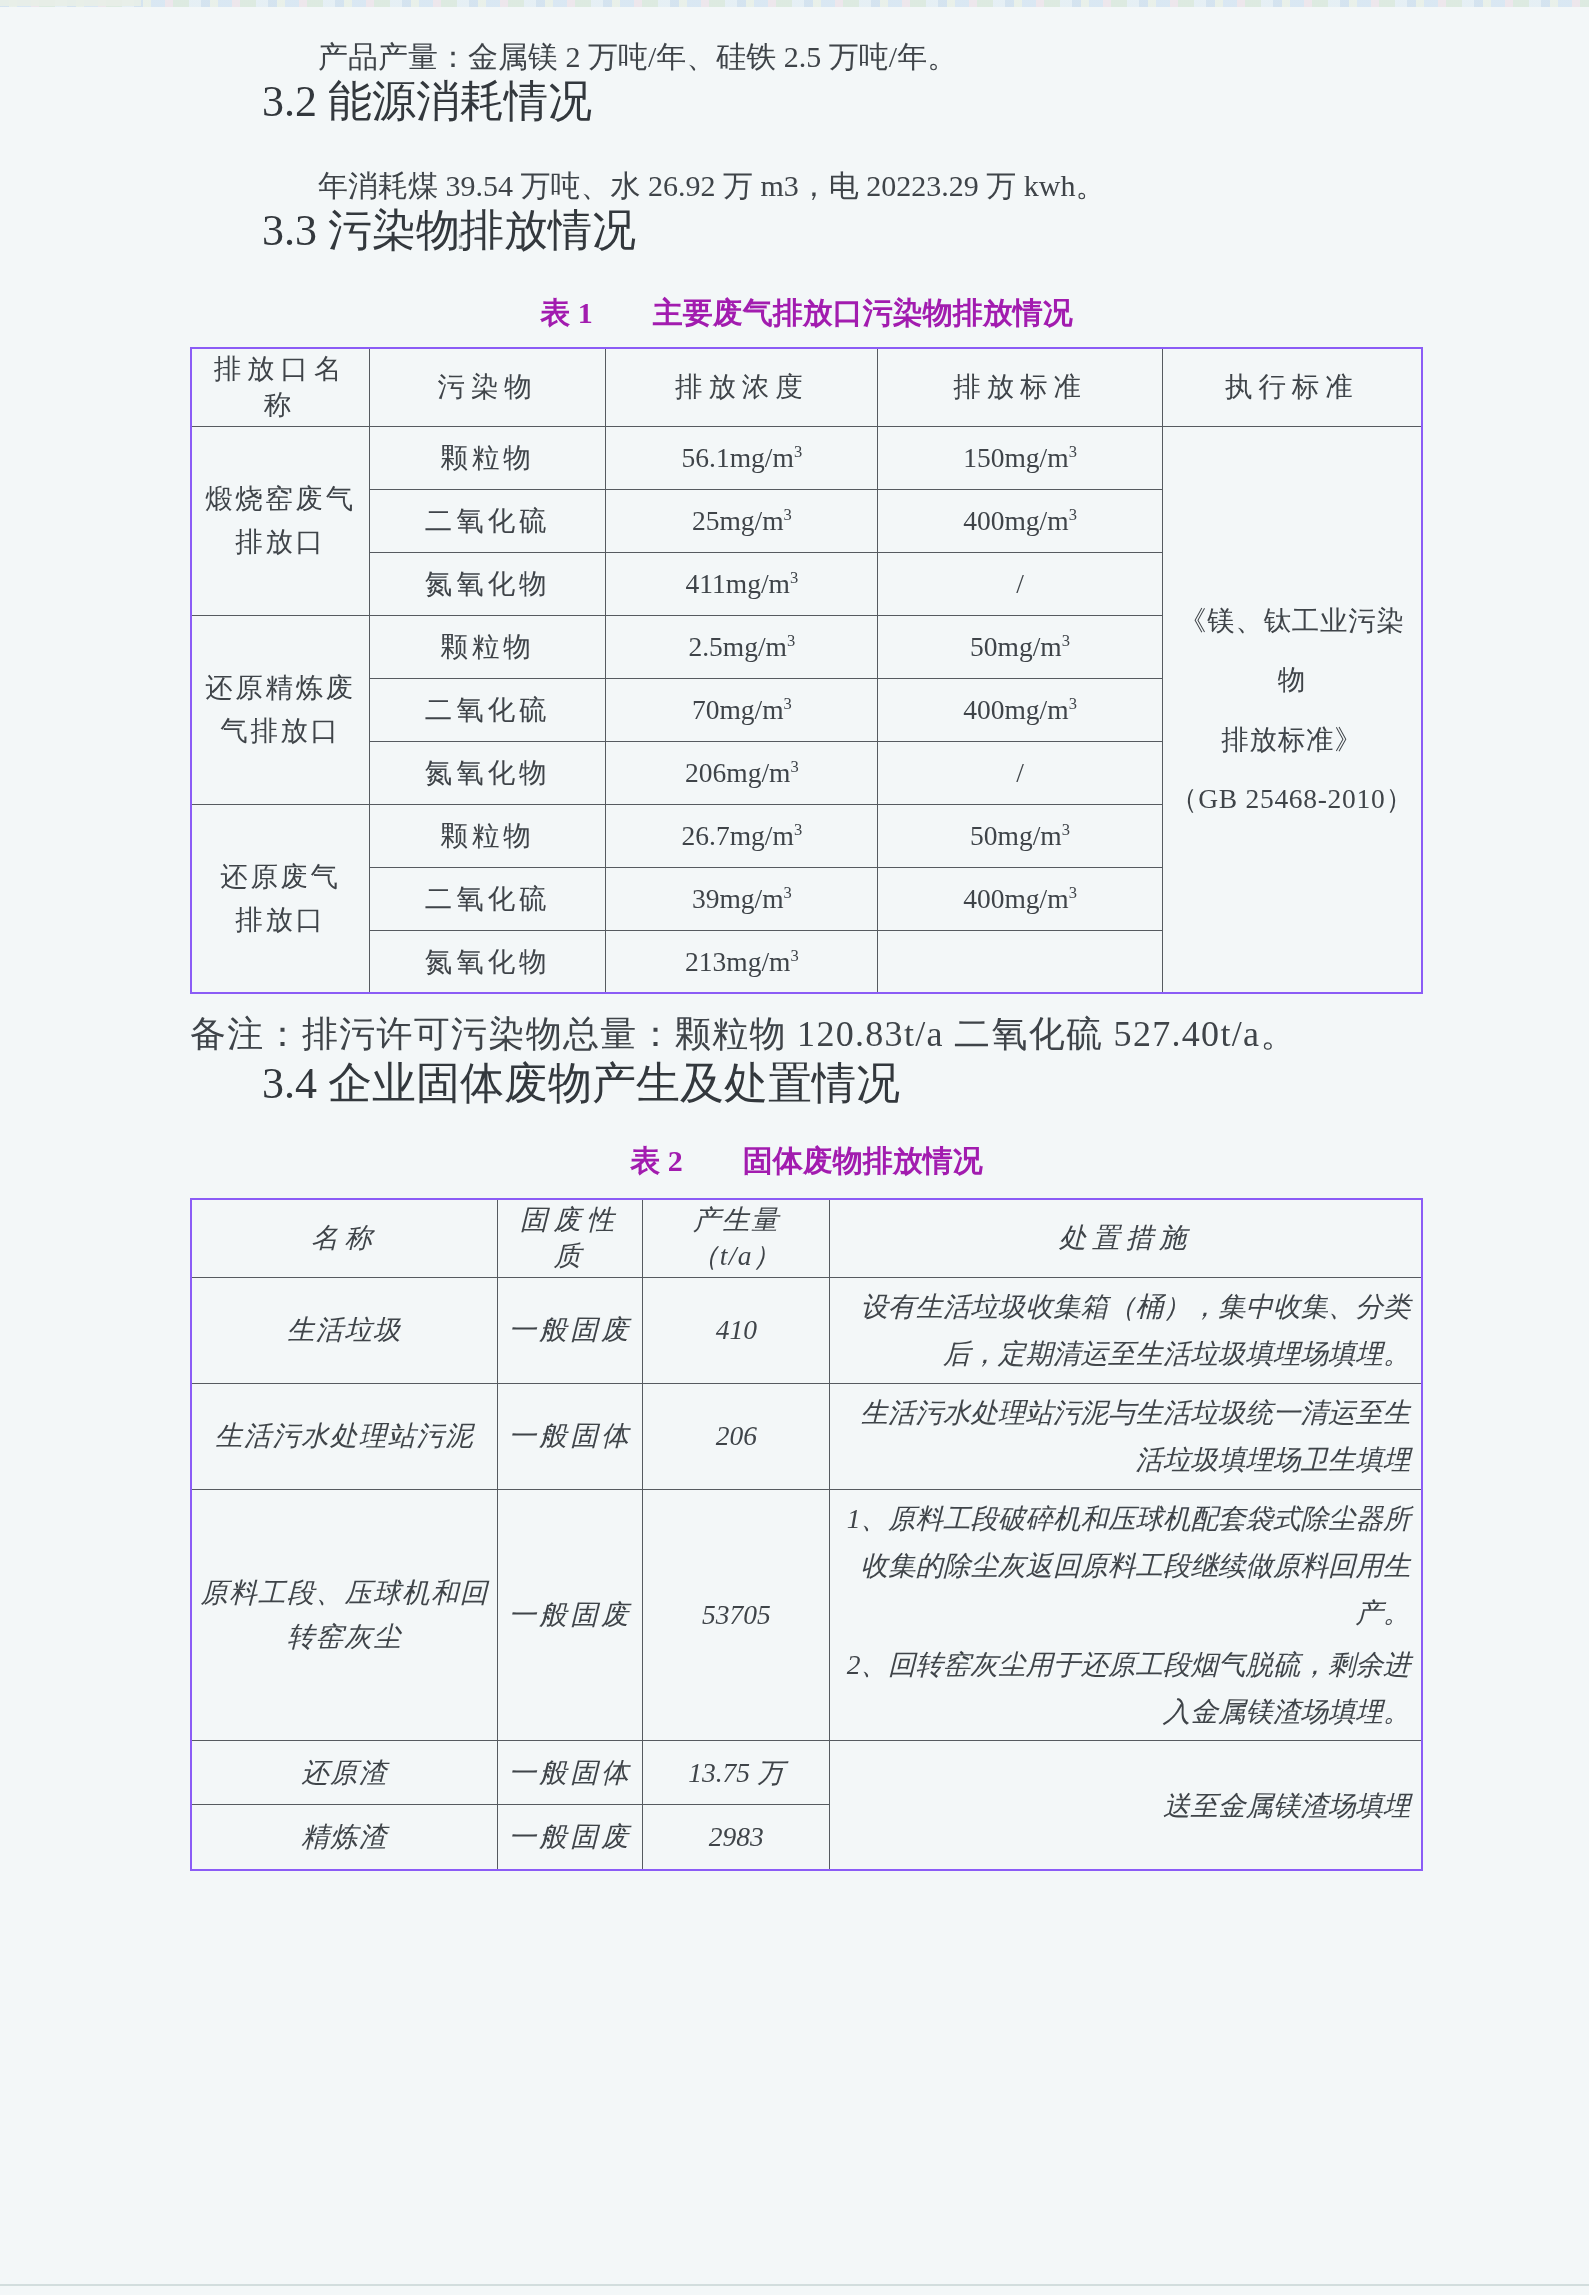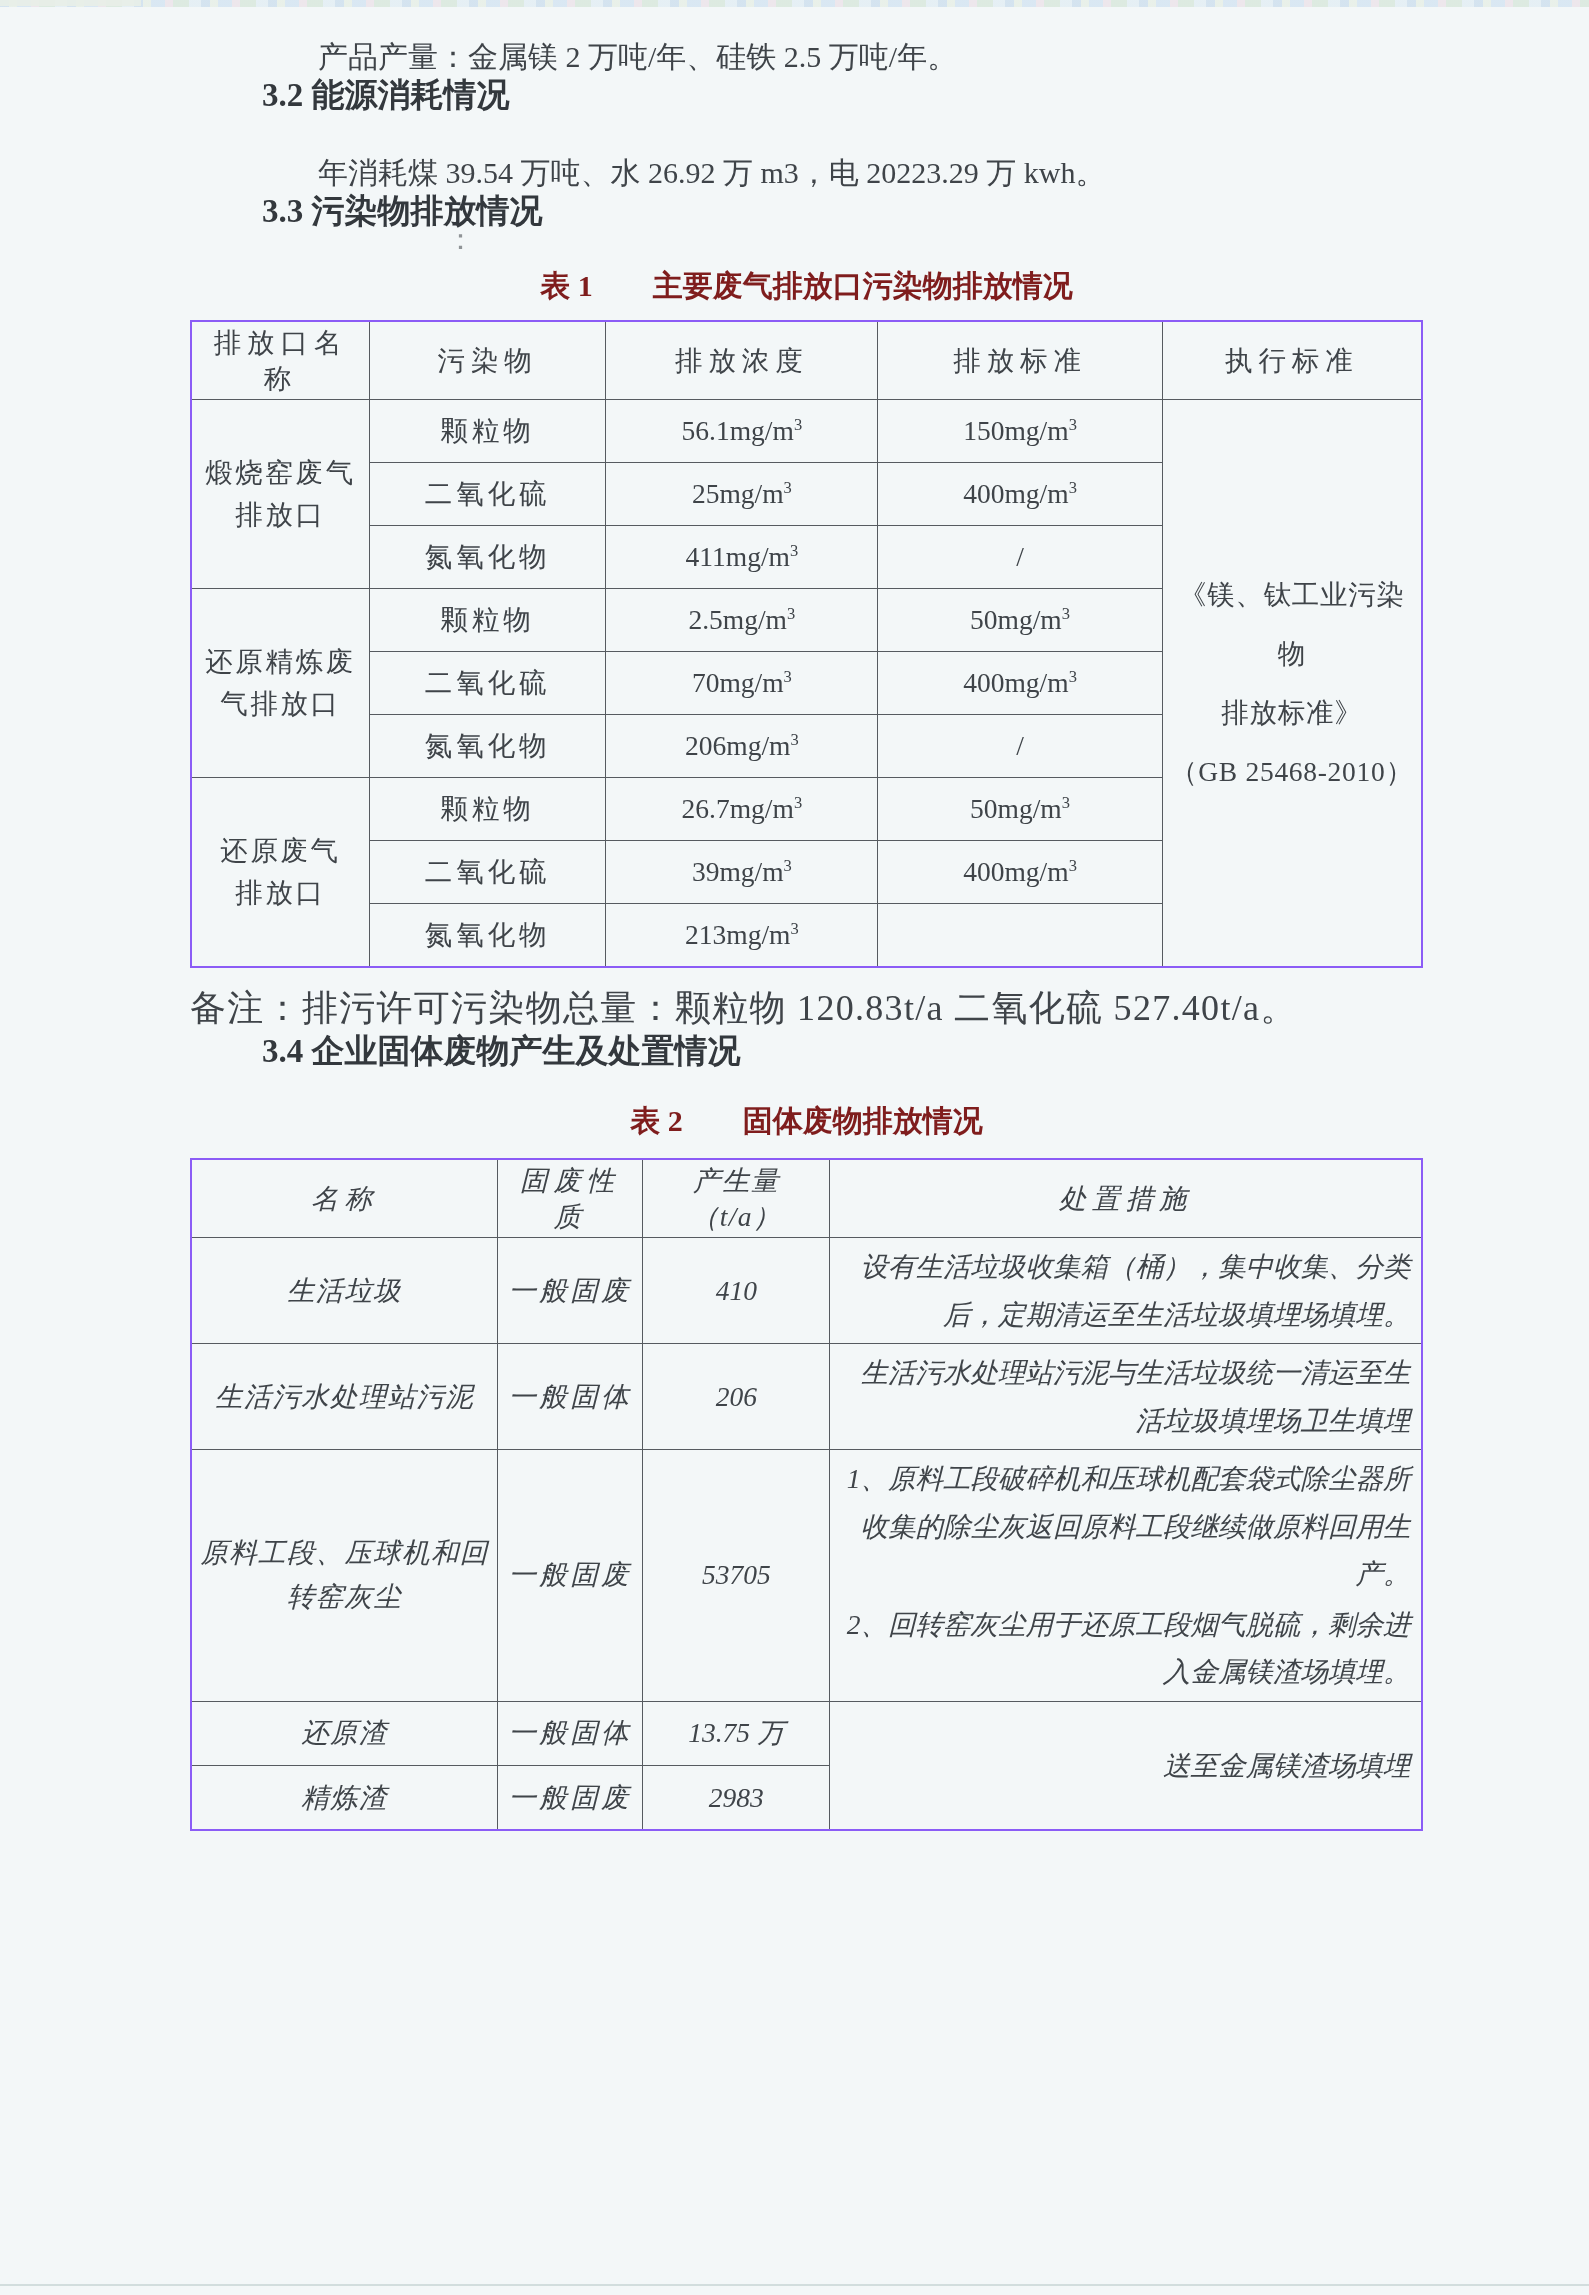--- a/index.html
+++ b/index.html
@@ -34,28 +34,28 @@
     font-size: 29px; opacity: .55; letter-spacing: 0;
   }
 
   .content { position: absolute; left: 190px; top: 0; width: 1233px; }
 
   .body-text { margin: 0; font-size: 30px; line-height: 1.25; padding-left: 128px; }
   .p-industry { margin-top: 168px; }
   .p-product  { margin-top: 38px; }
   .p-energy   { margin-top: 39px; }
 
-  h2.sec { margin: 0; font-size: 33px; font-weight: bold; line-height: 1.2;
+  h2.sec { margin: 0; font-size: 44px; font-weight: normal; line-height: 1.2;
            padding-left: 72px; color: #33383d; }
   .h-32 { margin-top: 42px; }
   .h-33 { margin-top: 38px; }
   .h-34 { margin-top: 35px; }
 
   .table-caption { margin: 0; font-size: 30px; font-weight: bold; text-align: center;
-                   color: #7f1d1d; }
+                   color: #a21caf; }
   .cap-1 { margin-top: 35px; }
   .cap-2 { margin-top: 30px; }
 
   table { border-collapse: collapse; table-layout: fixed; width: 100%;
           border: 2px solid #8b5cf6; }
   .t-1 { margin-top: 13px; }
   .t-2 { margin-top: 15.7px; font-style: italic; }
   td, th { border: 1.3px solid #565b60; font-size: 27.5px; font-weight: normal;
            text-align: center; vertical-align: middle; padding: 2.6px 6.5px;
            color: #3f4449; overflow: hidden; }

